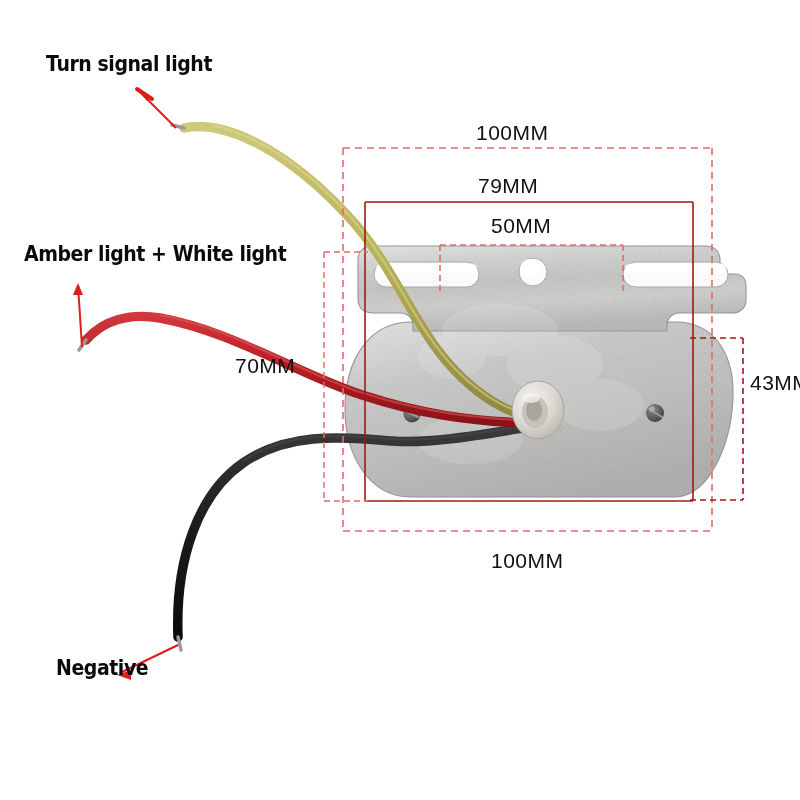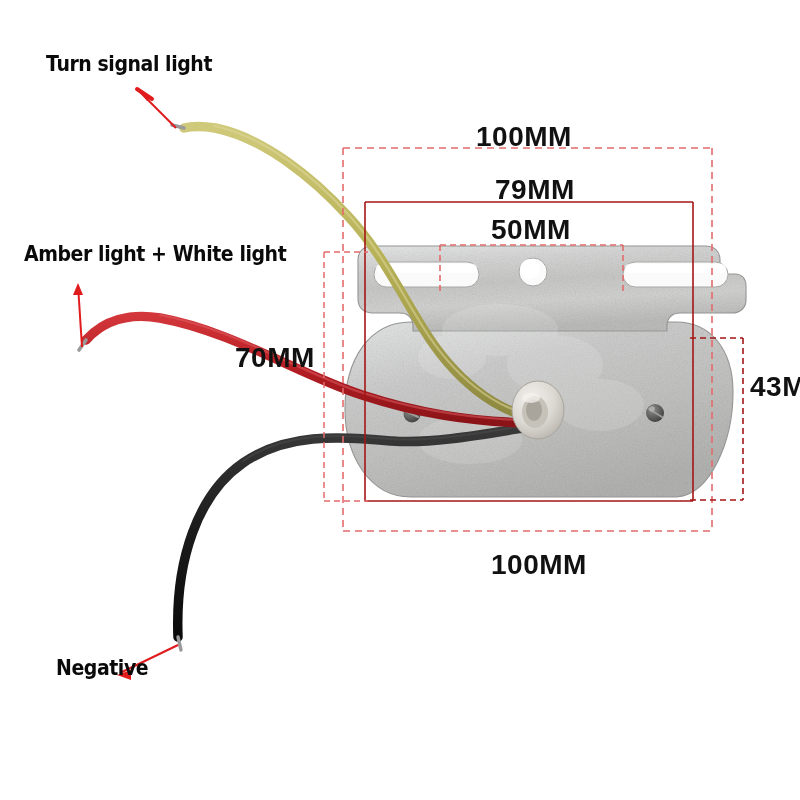--- a/index.html
+++ b/index.html
@@ -5,31 +5,31 @@
   html,body{margin:0;padding:0;background:#ffffff;}
   body{width:800px;height:800px;overflow:hidden;font-family:"Liberation Sans",sans-serif;}
   #stage{position:relative;width:800px;height:623px;background:#ffffff;}
   #stage svg.layer{position:absolute;left:0;top:0;width:800px;height:800px;}
 
   .lbl{position:absolute;white-space:nowrap;color:#0a0a0a;}
   .lbl-bold{font-weight:bold;font-family:"DejaVu Sans",sans-serif;
             letter-spacing:-0.5px;font-size:22px;
             transform:scaleX(0.86);transform-origin:left center;}
   .dim{position:absolute;white-space:nowrap;color:#111111;
-       font-family:"Liberation Sans",sans-serif;font-size:28px;
-       letter-spacing:0.5px;font-weight:bold;}
+       font-family:"Liberation Sans",sans-serif;font-size:21px;
+       letter-spacing:0.5px;}
 
   #lbl-turn{left:46px;top:51px;}
   #lbl-amber{left:24px;top:241px;}
   #lbl-negative{left:56px;top:655px;}
 
   #dim-100-top{left:476px;top:121px;}
-  #dim-79{left:478px;top:174px;margin-left:17px;}
+  #dim-79{left:478px;top:174px;}
   #dim-50{left:491px;top:214px;}
-  #dim-70{left:235px;top:342px;}
+  #dim-70{left:235px;top:354px;}
   #dim-43{left:750px;top:371px;}
   #dim-100-bottom{left:491px;top:549px;}
 </style>
 </head>
 <body>
 
 <div id="stage">
 
   <svg class="layer" viewBox="0 0 800 800">
     <defs>

